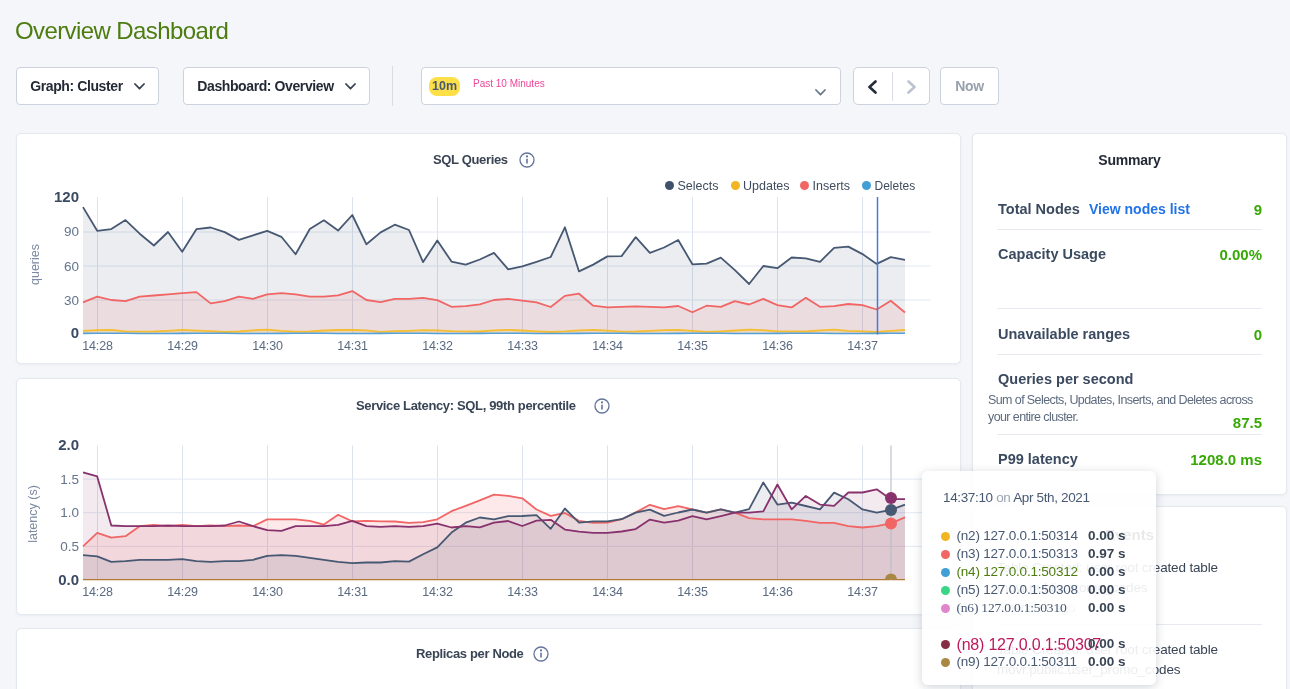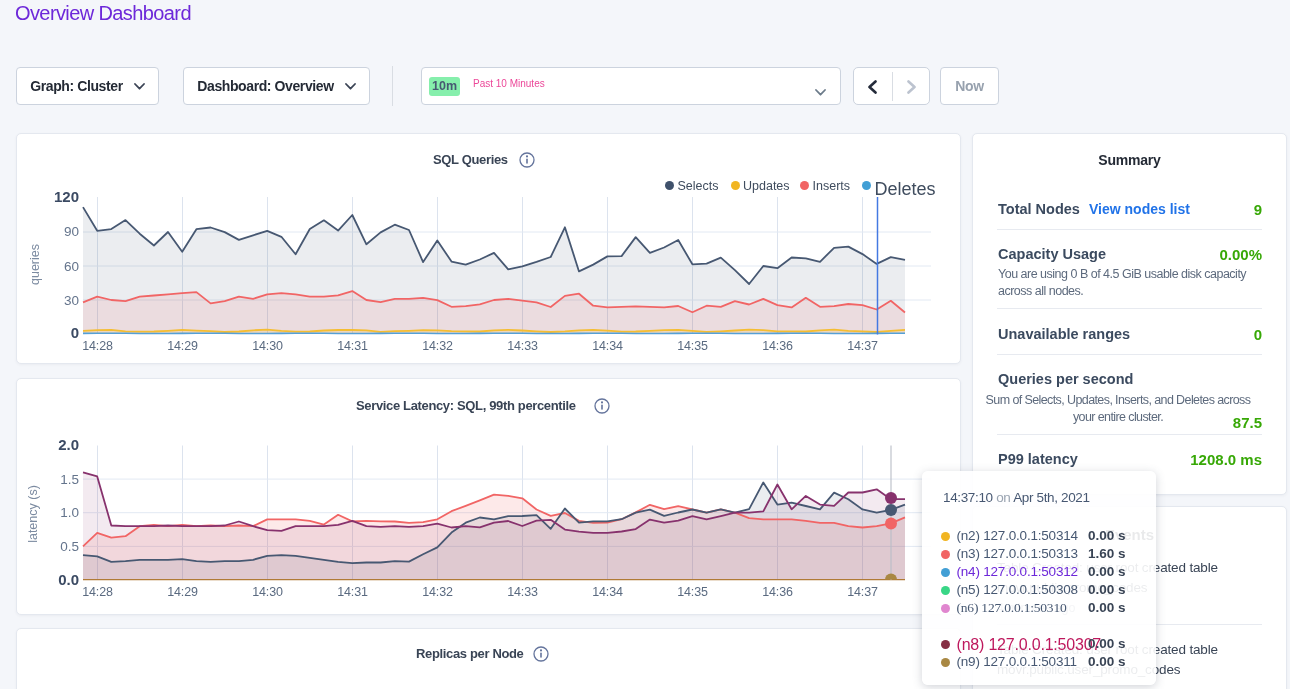--- a/index.html
+++ b/index.html
@@ -5,31 +5,31 @@
 .card { position:absolute; background:#fff; border:1px solid #e4e8ef; border-radius:5px; box-shadow:0 1px 3px rgba(56,66,86,0.05); }
 .btn { position:absolute; background:#fff; border:1px solid #ccd3de; border-radius:4px; display:flex; align-items:center; justify-content:center; font-weight:bold; font-size:14px; letter-spacing:-0.4px; color:#242a35; gap:11px; }
 .abs { position:absolute; }
 .glabel { font-weight:bold; font-size:14.5px; color:#3b4a5f; }
 .gval { font-weight:bold; font-size:15px; color:#37a806; position:absolute; right:24px; }
 .gdesc { font-size:12.5px; color:#5d6a7d; line-height:17px; letter-spacing:-0.5px; }
 .divider { position:absolute; left:24px; right:24px; height:1px; background:#e7eaf0; }
 .ctitle { position:absolute; font-size:13px; font-weight:bold; color:#394455; white-space:nowrap; letter-spacing:-0.35px; }
 </style></head>
 <body>
-<div class="abs" style="left:15px;top:2px;font-size:20px;color:#6d28d9;letter-spacing:-0.6px;">Overview Dashboard</div>
+<div class="abs" style="left:15px;top:17px;font-size:24px;color:#4d7c0f;letter-spacing:-0.6px;">Overview Dashboard</div>
 
 <div class="btn" style="left:16px;top:67px;width:143px;height:38px;">Graph: Cluster <svg width="11" height="7" viewBox="0 0 11 7" fill="none">
       <path d="M1 1 L5.5 5.7 L10 1" stroke="#3b4455" stroke-width="1.8" stroke-linecap="round" stroke-linejoin="round"></path>
     </svg></div>
 <div class="btn" style="left:183px;top:67px;width:187px;height:38px;">Dashboard: Overview <svg width="11" height="7" viewBox="0 0 11 7" fill="none">
       <path d="M1 1 L5.5 5.7 L10 1" stroke="#3b4455" stroke-width="1.8" stroke-linecap="round" stroke-linejoin="round"></path>
     </svg></div>
 <div class="abs" style="left:392px;top:66px;width:1px;height:40px;background:#d9dde3;"></div>
 <div class="abs" style="left:421px;top:67px;width:420px;height:38px;background:#fff;border:1px solid #ccd3de;border-radius:4px;">
-  <span class="abs" style="left:7px;top:9px;width:31px;height:19px;background:#86efac;border-radius:3px;text-align:center;font-size:12.5px;font-weight:bold;color:#475872;line-height:19px;">10m</span>
+  <span class="abs" style="left:7px;top:9px;width:31px;height:19px;background:#fde047;border-radius:8px;text-align:center;font-size:12.5px;font-weight:bold;color:#475872;line-height:19px;">10m</span>
   <span class="abs" style="left:51px;top:10px;font-size:10px;font-weight:normal;color:#ec4899;">Past 10 Minutes</span>
   <span class="abs" style="left:393px;top:14px;"><svg width="11" height="7" viewBox="0 0 11 7" fill="none">
         <path d="M1 1 L5.5 5.7 L10 1" stroke="#6c7b8a" stroke-width="1.8" stroke-linecap="round" stroke-linejoin="round"></path>
       </svg></span>
 </div>
 <div class="abs" style="left:853px;top:67px;width:77px;height:38px;background:#fff;border:1px solid #ccd3de;border-radius:5px;">
   <span class="abs" style="left:38px;top:4px;width:1px;height:29px;background:#d9dde3;"></span>
   <svg class="abs" style="left:13px;top:12px;" width="11" height="14" viewBox="0 0 11 14">
       <path d="M8.5 1.5 L2.5 7 L8.5 12.5" stroke="#242b3a" stroke-width="2.6" fill="none" stroke-linecap="round" stroke-linejoin="round"></path>
     </svg>
@@ -46,21 +46,21 @@
         <rect x="7.2" y="6.6" width="1.6" height="5.2" rx="0.8" fill="#64749c"></rect>
         <circle cx="8" cy="4.4" r="1.05" fill="#64749c"></circle>
       </svg></span>
   <span style="position:absolute;left:648px;top:46.5px;width:9px;height:9px;border-radius:50%;background:#3f516b"></span>
     <span style="position:absolute;left:660.5px;top:44.5px;font-size:12.5px;color:#3f4c5e;">Selects</span>
     <span style="position:absolute;left:713.5px;top:46.5px;width:9px;height:9px;border-radius:50%;background:#f1b522"></span>
     <span style="position:absolute;left:726.0px;top:44.5px;font-size:12.5px;color:#3f4c5e;">Updates</span>
     <span style="position:absolute;left:783px;top:46.5px;width:9px;height:9px;border-radius:50%;background:#f16565"></span>
     <span style="position:absolute;left:795.5px;top:44.5px;font-size:12.5px;color:#3f4c5e;">Inserts</span>
     <span style="position:absolute;left:845px;top:46.5px;width:9px;height:9px;border-radius:50%;background:#429fd5"></span>
-    <span style="position:absolute;left:857.5px;top:44.5px;font-size:18px;color:#3f4c5e;">Deletes</span>
+    <span style="position:absolute;left:857.5px;top:44.5px;font-size:12px;color:#3f4c5e;">Deletes</span>
   <svg class="abs" style="left:0;top:0;" width="943" height="229" viewBox="0 0 943 229">
   <line x1="80.5" y1="63.0" x2="80.5" y2="200.0" stroke="#dce3ee" stroke-width="1"></line>
 <line x1="165.5" y1="63.0" x2="165.5" y2="200.0" stroke="#dce3ee" stroke-width="1"></line>
 <line x1="250.5" y1="63.0" x2="250.5" y2="200.0" stroke="#dce3ee" stroke-width="1"></line>
 <line x1="335.5" y1="63.0" x2="335.5" y2="200.0" stroke="#dce3ee" stroke-width="1"></line>
 <line x1="420.5" y1="63.0" x2="420.5" y2="200.0" stroke="#dce3ee" stroke-width="1"></line>
 <line x1="505.5" y1="63.0" x2="505.5" y2="200.0" stroke="#dce3ee" stroke-width="1"></line>
 <line x1="590.5" y1="63.0" x2="590.5" y2="200.0" stroke="#dce3ee" stroke-width="1"></line>
 <line x1="675.5" y1="63.0" x2="675.5" y2="200.0" stroke="#dce3ee" stroke-width="1"></line>
 <line x1="760.5" y1="63.0" x2="760.5" y2="200.0" stroke="#dce3ee" stroke-width="1"></line>
@@ -157,28 +157,27 @@
 </div>
 
 <div class="card" style="left:972px;top:133px;width:315px;height:362px;">
   <div class="abs" style="left:0;right:0;top:18px;text-align:center;font-size:14px;letter-spacing:-0.2px;font-weight:bold;color:#242a35;">Summary</div>
   <div class="abs glabel" style="left:25px;top:67px;">Total Nodes</div>
   <div class="abs" style="left:116px;top:67px;font-size:14px;font-weight:bold;color:#2173e8;">View nodes list</div>
   <div class="gval" style="top:66.5px;">9</div>
   <div class="divider" style="top:95px;"></div>
   <div class="abs glabel" style="left:25px;top:112px;">Capacity Usage</div>
   <div class="gval" style="top:111.5px;">0.00%</div>
-  <div class="abs gdesc" style="left:25px;top:132px;width:264px;">You are using 0 B of 4.5 GiB usable disk capacity across all nodes.</div>
   <div class="divider" style="top:174px;"></div>
   <div class="abs glabel" style="left:25px;top:192px;">Unavailable ranges</div>
   <div class="gval" style="top:191.5px;">0</div>
   <div class="divider" style="top:220px;"></div>
   <div class="abs glabel" style="left:25px;top:237px;">Queries per second</div>
   <div class="gval" style="top:236.5px;margin-top:43px;">87.5</div>
-  <div class="abs gdesc" style="left:8px;top:258px;width:274px;letter-spacing:-0.6px;text-align:center;">Sum of Selects, Updates, Inserts, and Deletes across your entire cluster.</div>
+  <div class="abs gdesc" style="left:15px;top:258px;width:274px;letter-spacing:-0.6px;">Sum of Selects, Updates, Inserts, and Deletes across your entire cluster.</div>
   <div class="divider" style="top:300px;"></div>
   <div class="abs glabel" style="left:25px;top:317px;">P99 latency</div>
   <div class="gval" style="top:316.5px;">1208.0 ms</div>
 </div>
 
 <div class="card" style="left:972px;top:506px;width:315px;height:220px;">
   <div class="abs" style="left:0;right:0;top:19px;text-align:center;font-size:15px;font-weight:bold;color:#242a35;">Events</div>
   <div class="abs" style="left:24px;top:51px;width:268px;font-size:13.5px;letter-spacing:-0.15px;color:#394455;line-height:20px;">Table Created: user root created table movr.public.promo_codes</div>
   <div class="abs" style="left:24px;top:94px;font-size:12.5px;color:#8a94a3;">4 minutes ago</div>
   <div class="divider" style="top:117px;"></div>
@@ -189,25 +188,25 @@
 <div class="abs" style="left:921.5px;top:470.5px;width:234.5px;height:214.5px;background:rgba(255,255,255,0.9);border-radius:6px;box-shadow:0 2px 10px rgba(70,80,100,0.25);z-index:10;">
   <div class="abs" style="left:21.5px;top:19px;font-size:13.5px;letter-spacing:-0.35px;color:#475872;white-space:nowrap;">14:37:10 <span style="color:#9aa4b1;margin-top:20px;">on</span> Apr 5th, 2021</div>
 <div style="position:absolute;left:19px;top:56.5px;height:17px;width:210px;">
 <span style="position:absolute;left:0px;top:4.5px;width:9px;height:9px;border-radius:50%;background:#f1b522"></span>
 <span style="position:absolute;left:16px;top:1px;font-size:13.5px;letter-spacing:-0.2px;color:#475872;white-space:nowrap;">(n2) 127.0.0.1:50314</span>
 <span style="position:absolute;left:147.5px;top:0.5px;font-size:13.5px;font-weight:bold;color:#394455;white-space:nowrap;">0.00 s</span>
 </div>
 <div style="position:absolute;left:19px;top:74.5px;height:17px;width:210px;">
 <span style="position:absolute;left:0px;top:4.5px;width:9px;height:9px;border-radius:50%;background:#f16565"></span>
 <span style="position:absolute;left:16px;top:1px;font-size:13.5px;letter-spacing:-0.2px;color:#475872;white-space:nowrap;">(n3) 127.0.0.1:50313</span>
-<span style="position:absolute;left:147.5px;top:0.5px;font-size:13.5px;font-weight:bold;color:#394455;white-space:nowrap;">1.60 s</span>
+<span style="position:absolute;left:147.5px;top:0.5px;font-size:13.5px;font-weight:bold;color:#394455;white-space:nowrap;">0.97 s</span>
 </div>
 <div style="position:absolute;left:19px;top:92.5px;height:17px;width:210px;">
 <span style="position:absolute;left:0px;top:4.5px;width:9px;height:9px;border-radius:50%;background:#429fd5"></span>
-<span style="position:absolute;left:16px;top:1px;font-size:13.5px;letter-spacing:-0.2px;color:#6d28d9;white-space:nowrap;">(n4) 127.0.0.1:50312</span>
+<span style="position:absolute;left:16px;top:1px;font-size:13.5px;letter-spacing:-0.2px;color:#4d7c0f;white-space:nowrap;">(n4) 127.0.0.1:50312</span>
 <span style="position:absolute;left:147.5px;top:0.5px;font-size:13.5px;font-weight:bold;color:#394455;white-space:nowrap;">0.00 s</span>
 </div>
 <div style="position:absolute;left:19px;top:110.5px;height:17px;width:210px;">
 <span style="position:absolute;left:0px;top:4.5px;width:9px;height:9px;border-radius:50%;background:#39d686"></span>
 <span style="position:absolute;left:16px;top:1px;font-size:13.5px;letter-spacing:-0.2px;color:#475872;white-space:nowrap;">(n5) 127.0.0.1:50308</span>
 <span style="position:absolute;left:147.5px;top:0.5px;font-size:13.5px;font-weight:bold;color:#394455;white-space:nowrap;">0.00 s</span>
 </div>
 <div style="position:absolute;left:19px;top:128.5px;height:17px;width:210px;">
 <span style="position:absolute;left:0px;top:4.5px;width:9px;height:9px;border-radius:50%;background:#e086cf"></span>
 <span style="position:absolute;left:16px;top:1px;font-size:13.5px;letter-spacing:-0.2px;color:#475872;white-space:nowrap;font-family:Liberation Serif, serif;">(n6) 127.0.0.1:50310</span>

